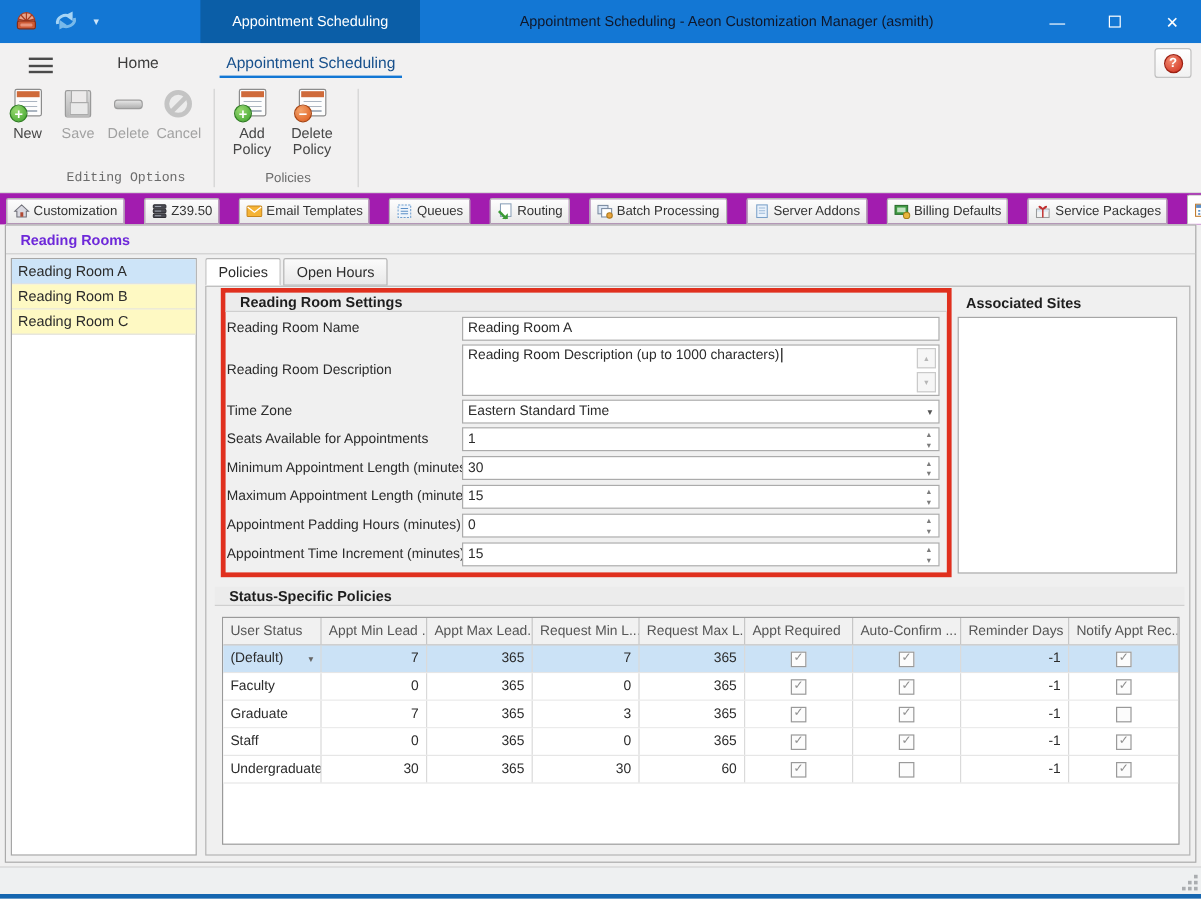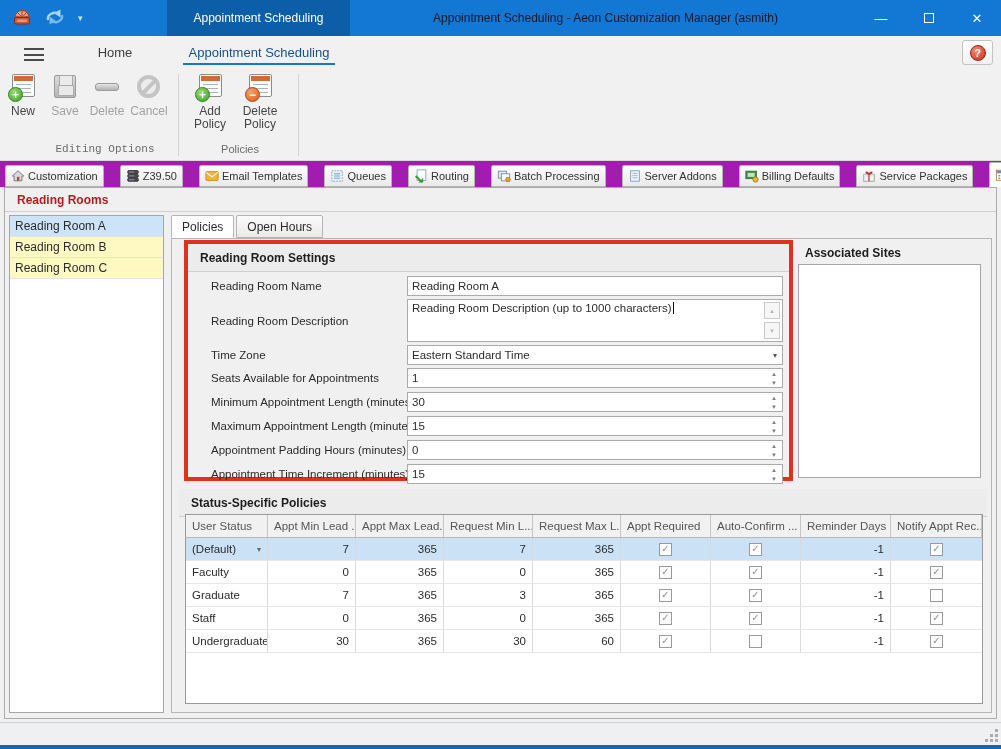--- a/index.html
+++ b/index.html
@@ -65,36 +65,36 @@
   .modtabs { position:absolute; left:0; top:161px; width:100%; height:26px; display:flex; align-items:flex-end;
              padding:0 0 0 5px; gap:16px; background:#a21caf; overflow:hidden; }
   .modtab { height:22px; display:flex; align-items:center; gap:3px; padding:0 5px; border:1px solid #b5b5b5;
             border-radius:2px 2px 0 0; background:linear-gradient(#fdfdfd,#e9e9e9); font-size:11px; color:#333; white-space:nowrap; }
   .modtab.active { background:#fff; height:25px; border-bottom:1px solid #fff; }
   .modtab svg { flex:none; }
 
   
   .maingroup { position:absolute; left:4px; top:187px; width:993px; height:532px; border:1px solid #ababab; background:#f0f0f0; }
   .mg-header { height:24px; border-bottom:1px solid #cfcfcf; display:flex; align-items:center; padding-left:12px;
-               font-weight:bold; color:#b91c1c; }
+               font-weight:bold; color:#6d28d9; }
   .roomlist { position:absolute; left:4px; top:27px; width:155px; bottom:5px; background:#fff; border:1px solid #a6a6a6; }
   .room-item { height:21px; line-height:20px; padding-left:5px; border-bottom:1px solid #e2e2e2; background:#fef9c3; }
   .room-item.selected { background:#cde4f8; }
   .rightpanel { position:absolute; left:166px; top:27px; right:4px; bottom:5px; }
   .dtabs { display:flex; gap:2px; height:23px; position:relative; z-index:2; }
   .dtab { padding:0 10px; display:flex; align-items:center; border:1px solid #b5b5b5; border-radius:2px 2px 0 0;
           background:linear-gradient(#fbfbfb,#e9e9e9); }
   .dtab.active { background:#fff; border-bottom-color:#fff; }
   .dcontent { position:absolute; left:0; top:23px; right:0; bottom:0; border:1px solid #b5b5b5; background:#f0f0f0; }
 
   
   .redbox { position:absolute; left:12px; top:1px; width:609px; height:241px; border:4px solid #e0301e; background:#f0f0f0; }
-  .sec-header { height:28px; background:#ececec; border-bottom:1px solid #cfcfcf; font-weight:bold;
+  .sec-header { height:16px; background:#ececec; border-bottom:1px solid #cfcfcf; font-weight:bold;
                 display:flex; align-items:center; padding-left:12px; color:#1e1e1e; }
-  .form { padding:4px 6px 0 23px; display:flex; flex-direction:column; }
+  .form { padding:4px 6px 0 1px; display:flex; flex-direction:column; }
   .frow { display:flex; align-items:center; margin-bottom:3px; }
   .frow.mb4 { margin-bottom:4px; }
   .flabel { width:196px; flex:none; font-size:11.5px; white-space:nowrap; overflow:hidden; }
   .fctrl { flex:1; height:20px; border:1px solid #ababab; background:#fff; display:flex; align-items:center;
            padding-left:4px; position:relative; font-size:11.5px; }
   .fctrl.tall { height:43px; align-items:flex-start; padding-top:2px; }
   .textcaret { display:inline-block; width:1px; height:12px; background:#111; margin-left:1px; }
   .scrollbtns { position:absolute; right:2px; top:2px; bottom:2px; width:16px; display:flex; flex-direction:column; justify-content:space-between; }
   .sbtn { height:17px; border:1px solid #cacaca; background:#f6f6f6; display:flex; align-items:center; justify-content:center;
           font-size:7px; color:#b6b6b6; }

